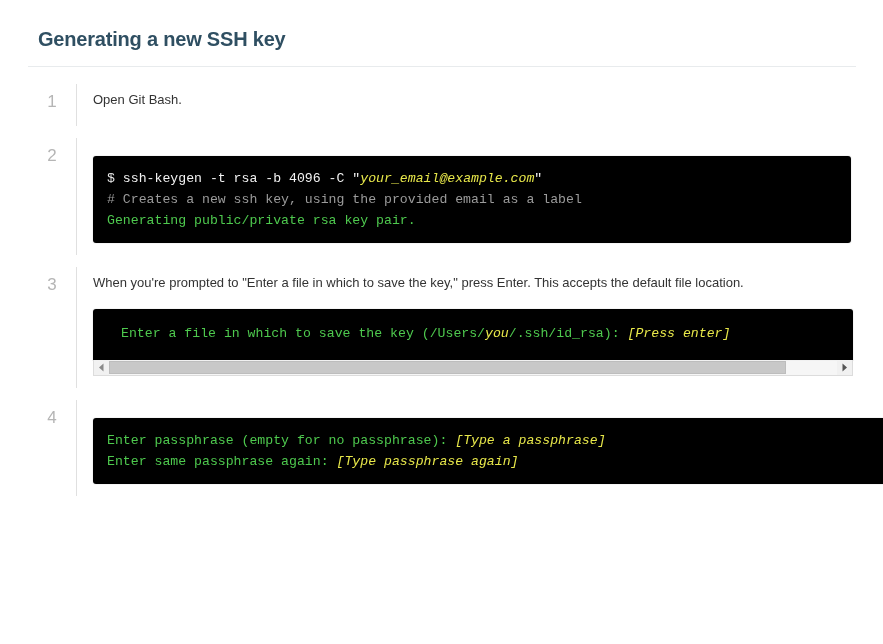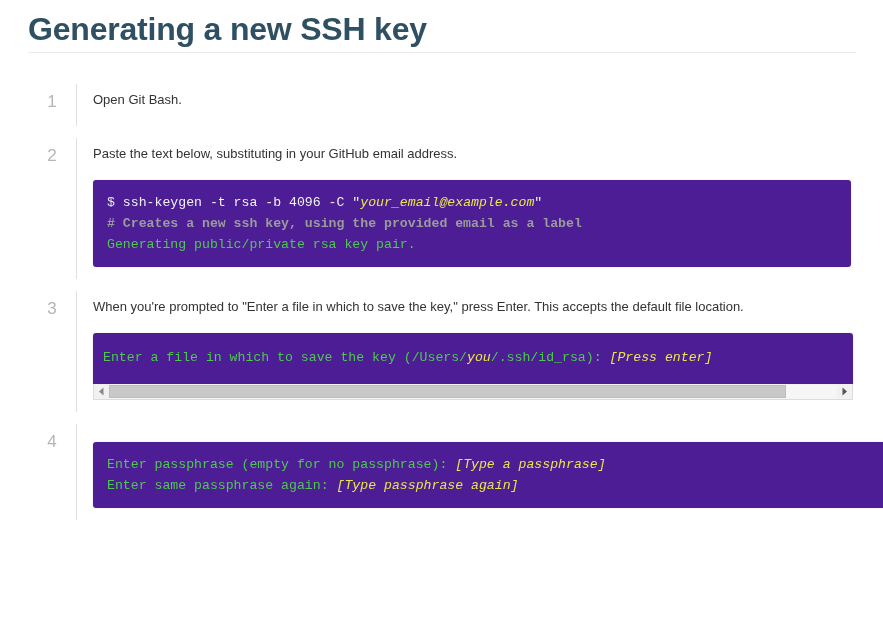--- a/index.html
+++ b/index.html
@@ -23,22 +23,22 @@
   }
 
   
   .header {
     position: absolute;
     left: 28px;
     top: 12px;
     width: 828px;
   }
   .page-title {
-    margin: 0;
-    font-size: 32px;
+    margin: 10px;
+    font-size: 20px;
     font-weight: bold;
     color: #2f4f62;
     letter-spacing: -0.2px;
     line-height: 34px;
   }
   .title-rule {
     margin-top: 6px;
     height: 1px;
     background: #e8ebed;
     width: 828px;
@@ -90,45 +90,45 @@
   }
   .step-text a {
     color: #4078c0;
     text-decoration: none;
   }
 
   
   .code-wrap {
     margin-top: 14px;
     width: 758px;
-    background: #4c1d95;
+    background: #000000;
     border-radius: 3px;
     box-shadow: 0 0 0 1px rgba(0,0,0,0.04);
     overflow: hidden;
   }
   .code-wrap.scrollable {
     width: 760px;
     border-radius: 3px 3px 0 0;
   }
   pre.code {
     margin: 0;
     padding: 12px 14px;
     font-family: "Liberation Mono", "DejaVu Sans Mono", monospace;
     font-size: 13.2px;
     line-height: 21px;
     color: #ffffff;
     white-space: pre;
     overflow: hidden;
   }
   pre.code.nowrapclip {
-    padding: 14px 14px 16px 10px;
+    padding: 14px 14px 16px 28px;
   }
   .tok-prompt  { color: #e8e8e8; }
   .tok-cmd     { color: #f2f2f2; }
-  .tok-comment { color: #9b9b9b; font-weight: bold; }
+  .tok-comment { color: #9b9b9b; }
   .tok-out     { color: #4ec94e; text-align: center; }
   .tok-ph      { color: #e8e84a; font-style: italic; }
   .tok-green   { color: #4ec94e; }
   .tok-quote   { color: #f2f2f2; }
 
   
   .hscroll {
     width: 760px;
     height: 16px;
     background: #f1f1f1;
@@ -185,21 +185,20 @@
         <div class="step-num">1</div>
         <div class="step-rule"></div>
         <div class="step-body">
           <p class="step-text">Open Git Bash.</p>
         </div>
       </div>
       <div class="step step-2">
         <div class="step-num">2</div>
         <div class="step-rule"></div>
         <div class="step-body">
-          <p class="step-text">Paste the text below, substituting in your GitHub email address.</p>
           <div class="code-wrap">
             <pre class="code"><div><span class="tok-prompt">$ </span><span class="tok-cmd">ssh-keygen -t rsa -b 4096 -C </span><span class="tok-quote">"</span><span class="tok-ph">your_email@example.com</span><span class="tok-quote">"</span></div><div><span class="tok-comment"># Creates a new ssh key, using the provided email as a label</span></div><div><span class="tok-out">Generating public/private rsa key pair.</span></div></pre>
           </div>
         </div>
       </div>
       <div class="step step-3">
         <div class="step-num">3</div>
         <div class="step-rule"></div>
         <div class="step-body">
           <p class="step-text">When you're prompted to "Enter a file in which to save the key," press Enter. This accepts the default file location.</p>

